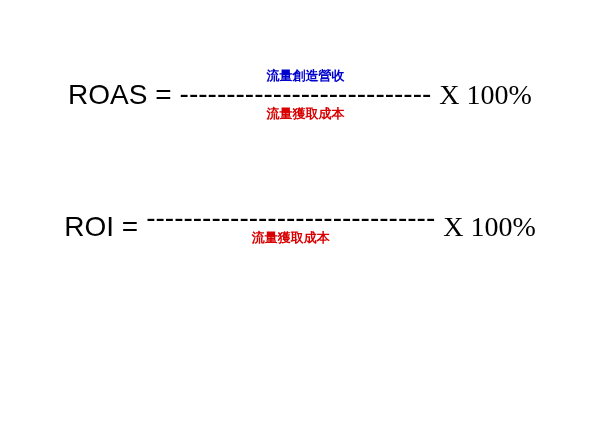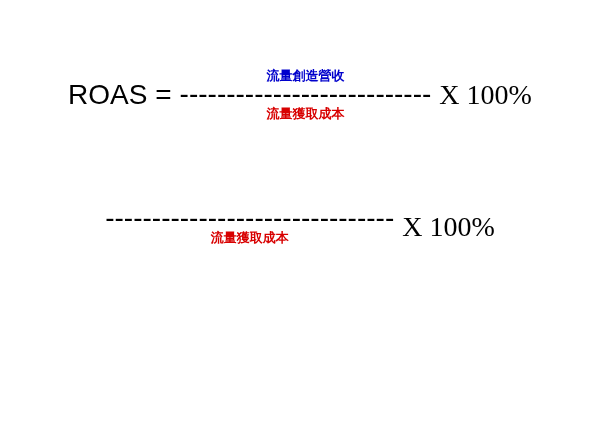--- a/index.html
+++ b/index.html
@@ -80,20 +80,21 @@
     <span class="lhs">ROAS =</span>
     <span class="fraction">
       <span class="num blue">流量創造營收</span>
       <span class="dashes">---------------------------</span>
       <span class="den red">流量獲取成本</span>
     </span>
     <span class="rhs">X 100%</span>
   </div>
 
   <div class="formula formula-roi">
+    <span class="lhs">ROI =</span>
     <span class="fraction">
       <span class="dashes">-------------------------------</span>
       <span class="den red">流量獲取成本</span>
     </span>
     <span class="rhs">X 100%</span>
   </div>
 
 </div>
 
 </body></html>

